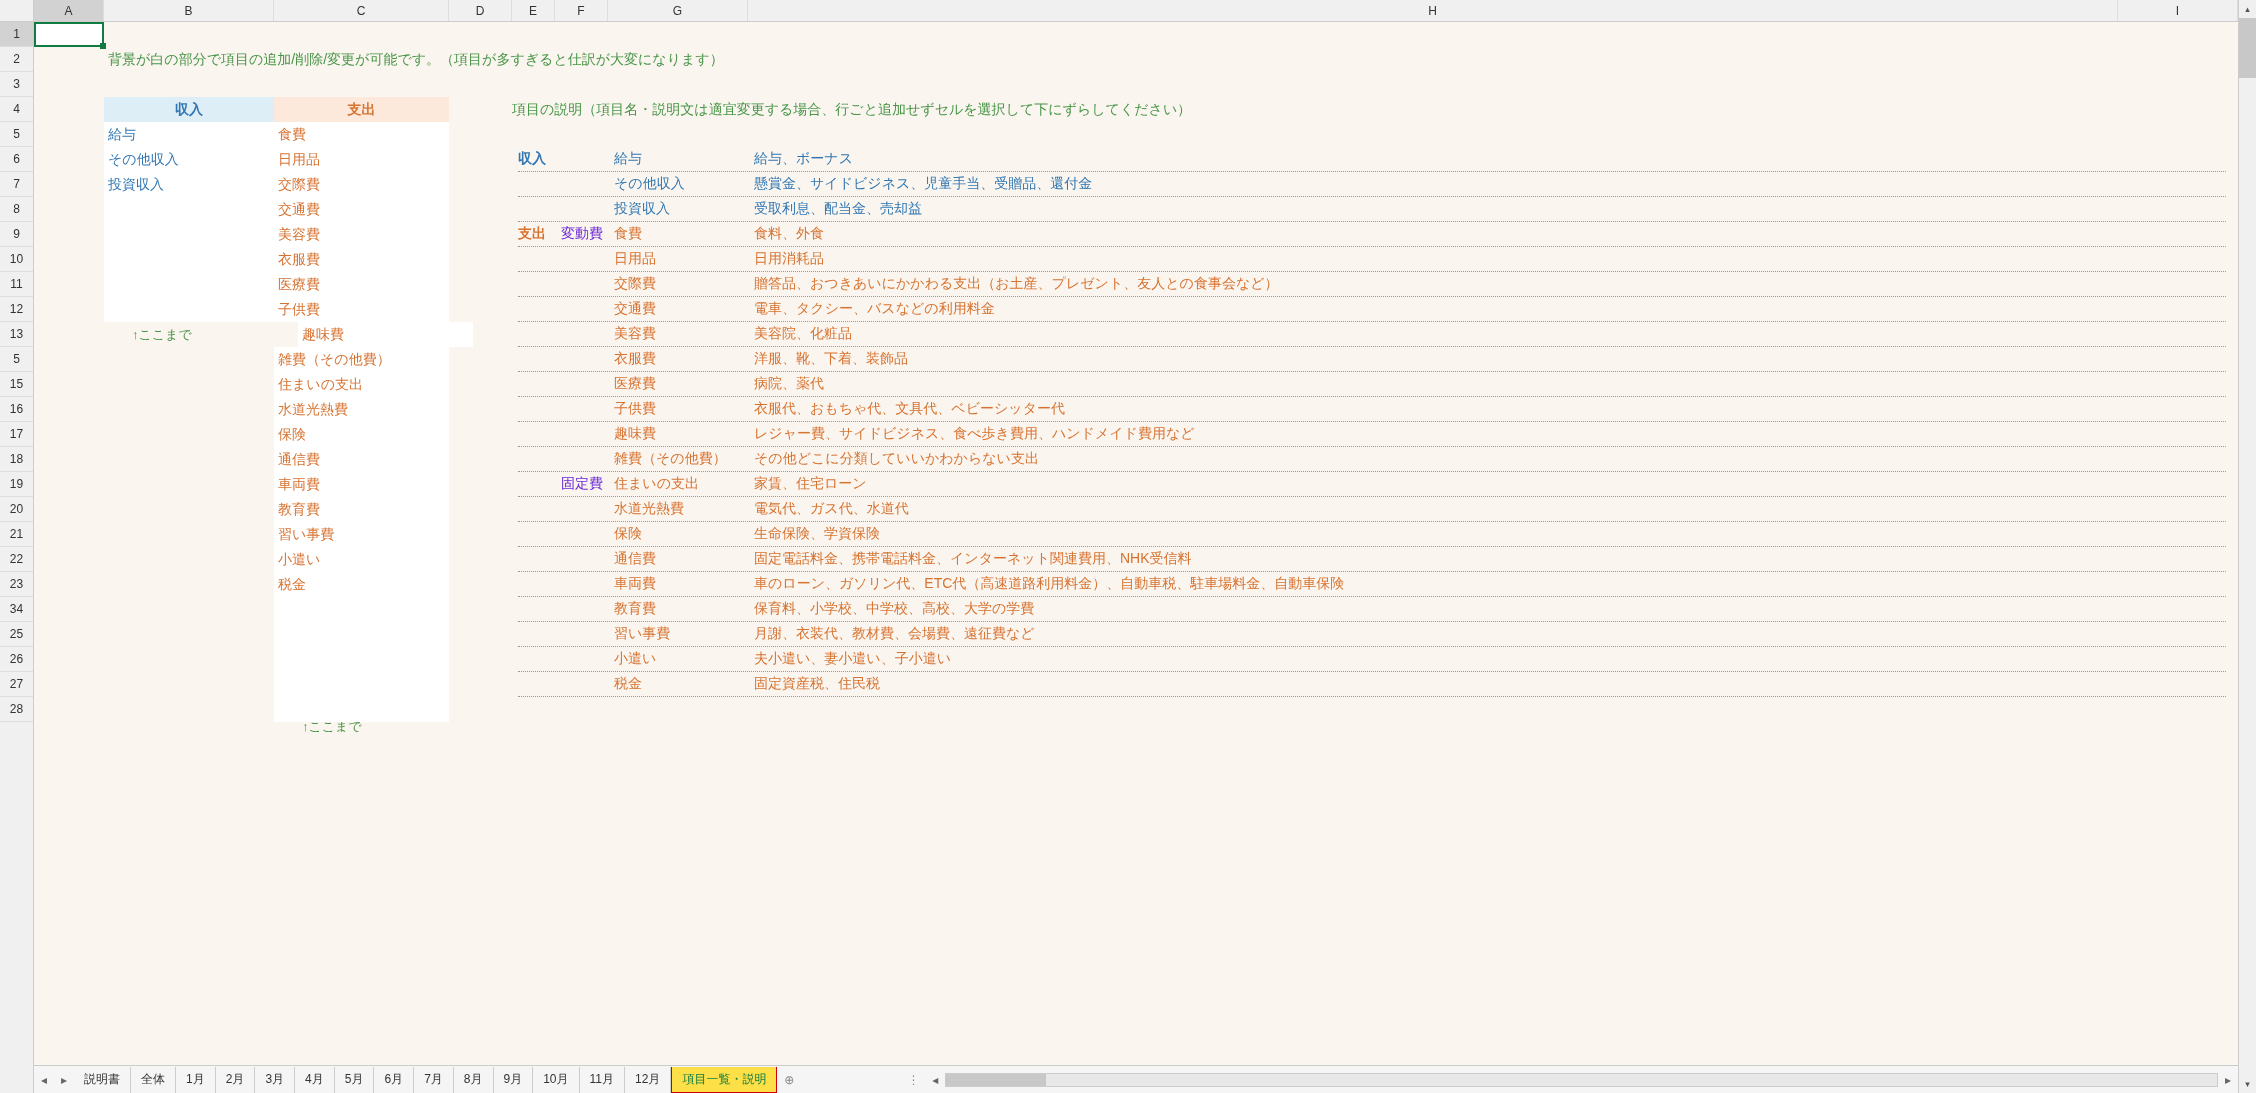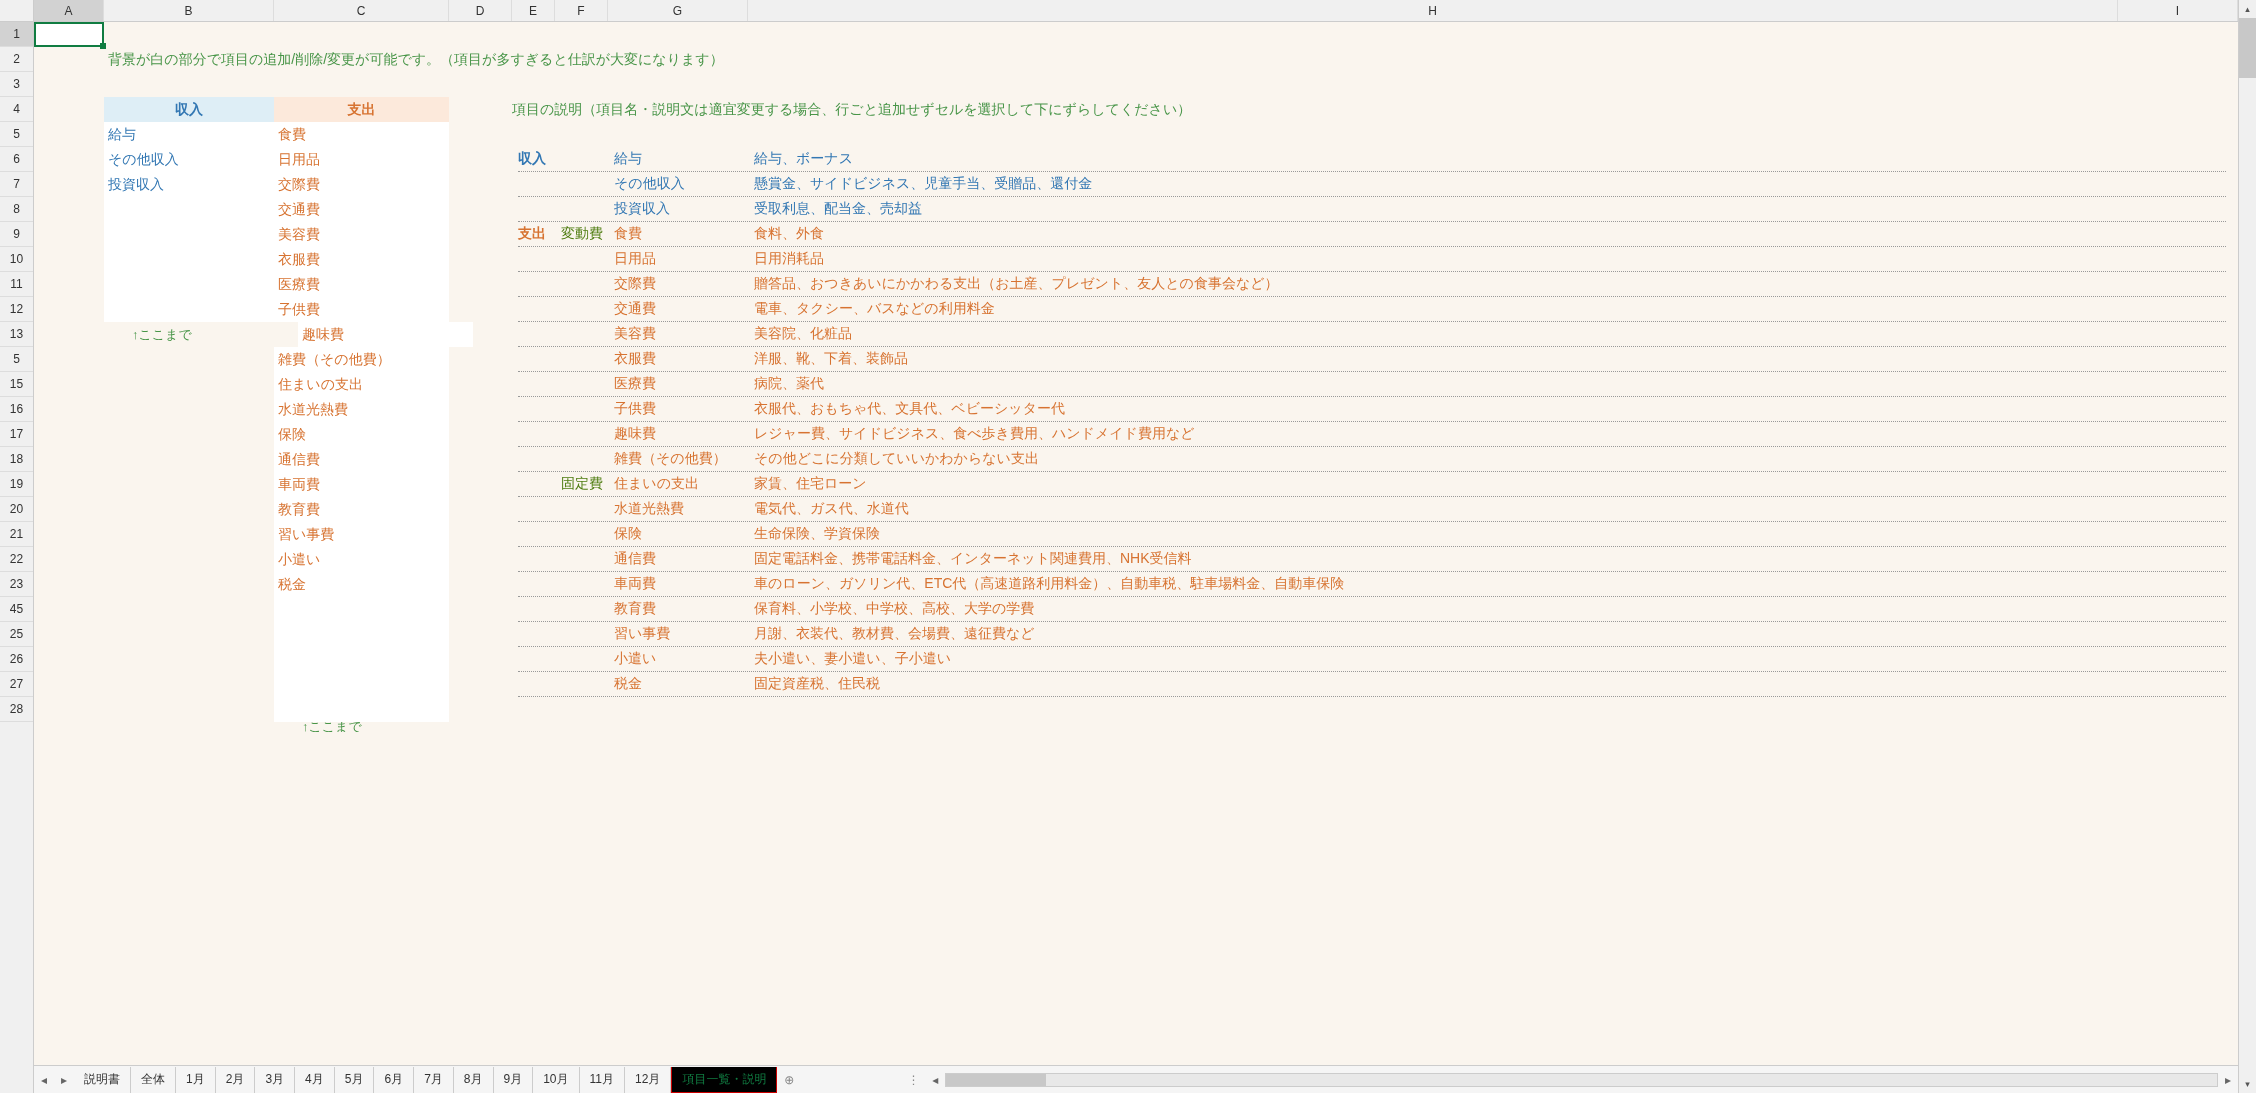--- a/index.html
+++ b/index.html
@@ -34,29 +34,29 @@
     .col-white { background: #fff; }
     .income-item { color: #3277b3; }
     .expense-item { color: #d77331; }
     .arrow-note { color: #489548; font-size: 13px; margin-left: 24px; }
     .desc-title { color: #489548; }
     .desc-income-label { color: #3277b3; font-weight: bold; }
     .desc-expense-label { color: #d77331; font-weight: bold; }
     .desc-block { position: absolute; left: 484px; right: 12px; top: 125px; }
     .desc-row { display: flex; height: 25px; align-items: center; border-bottom: 1px dotted #999; }
     .desc-cat { width: 43px; }
-    .desc-sub { width: 53px; color: #4d7c0f;}
+    .desc-sub { width: 53px; color: #6d28d9;}
     .desc-name { width: 140px; }
     .desc-text { flex: 1; }
     .desc-name.income, .desc-text.income { color: #3277b3; }
     .desc-name.expense, .desc-text.expense { color: #d77331; }
     .tabs-bar { display: flex; align-items: center; height: 28px; background: #f5f5f5; border-top: 1px solid #ccc; font-size: 12px; }
     .nav-btn { width: 20px; display: flex; align-items: center; justify-content: center; color: #666; cursor: pointer; }
     .tab { padding: 4px 10px; border-right: 1px solid #ccc; cursor: pointer; color: #333; }
-    .tab.active { background: #000000; color: #107c41; border: 1px solid #c00; border-top: none; font-weight: 500; }
+    .tab.active { background: #fde047; color: #107c41; border: 1px solid #c00; border-top: none; font-weight: 500; }
     .add-tab { width: 24px; display: flex; align-items: center; justify-content: center; color: #888; cursor: pointer; }
     .hscroll-area { flex: 1; display: flex; align-items: center; padding-left: 100px; }
     .hscroll { flex: 1; height: 14px; background: #e8e8e8; border: 1px solid #ccc; position: relative; }
     .hscroll-thumb { position: absolute; left: 0; height: 100%; width: 100px; background: #c8c8c8; }
     .vscroll { width: 18px; background: #f0f0f0; border-left: 1px solid #ccc; display: flex; flex-direction: column; }
     .vscroll-btn { height: 18px; display: flex; align-items: center; justify-content: center; font-size: 9px; color: #555; }
     .vscroll-track { flex: 1; position: relative; }
     .vscroll-thumb { position: absolute; top: 0; width: 100%; height: 60px; background: #c8c8c8; }
   </style>
 </head>
@@ -82,21 +82,21 @@
         <div class="row-header">5</div>
         <div class="row-header">15</div>
         <div class="row-header">16</div>
         <div class="row-header">17</div>
         <div class="row-header">18</div>
         <div class="row-header">19</div>
         <div class="row-header">20</div>
         <div class="row-header">21</div>
         <div class="row-header">22</div>
         <div class="row-header">23</div>
-        <div class="row-header">45</div>
+        <div class="row-header">34</div>
         <div class="row-header">25</div>
         <div class="row-header">26</div>
         <div class="row-header">27</div>
         <div class="row-header">28</div>
       </div>
   </div>
   <div class="main">
     <div class="col-headers">
       <div id="col-headers-list" style="display:flex;flex:1">
           <div class="col-header col-A selected">A</div>

